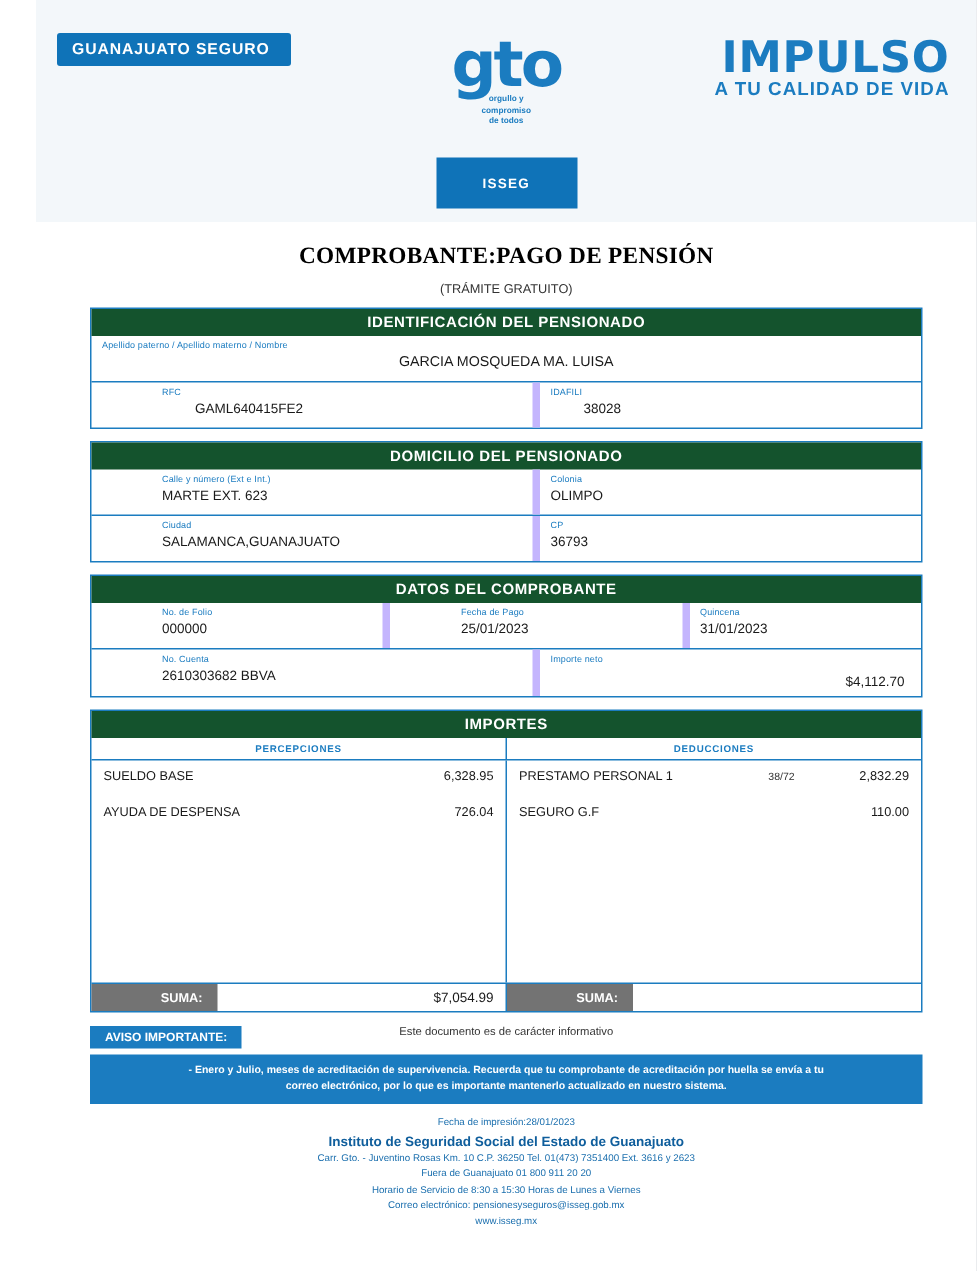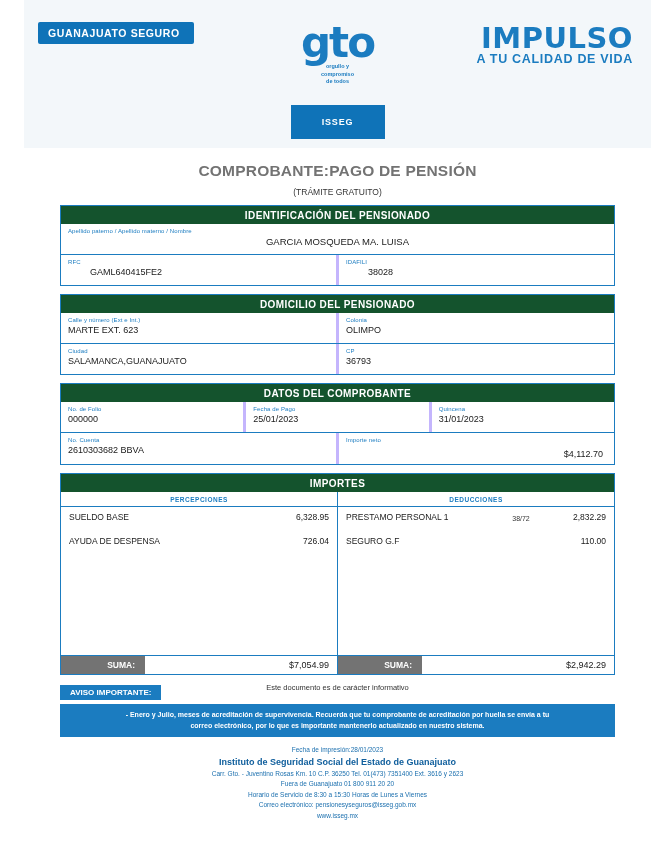--- a/index.html
+++ b/index.html
@@ -87,25 +87,26 @@
     font-size: 9px;
     font-weight: bold;
     letter-spacing: 0.8px;
     display: flex;
     align-items: center;
     justify-content: center;
   }
   
   .doc-title {
     text-align: center;
-    color: #737373;
+    color: #000000;
     font-size: 15.5px;
     font-weight: bold;
     margin-top: 14px;
     letter-spacing: 0.2px;
+    font-family: Liberation Serif, serif;
   }
   .doc-subtitle {
     text-align: center;
     color: #333;
     font-size: 8.5px;
     margin-top: 7px;
   }
   
   .section {
     margin: 8px 36px 0 36px;
@@ -119,21 +120,21 @@
     font-weight: bold;
     letter-spacing: 0.4px;
     padding: 4px 0 3px 0;
   }
   .row { display: flex; }
   .cell {
     padding: 4px 7px 5px 7px;
     flex: 1;
     min-height: 30px;
   }
-  .cell.bordered-right { border-right: 3px solid #c4b5fd; }
+  .cell.bordered-right { border-right: 5px solid #c4b5fd; margin-left: 40px; }
   .row.bordered-bottom { border-bottom: 1px solid #1b7cc0; }
   .lbl {
     color: #1b7cc0;
     font-size: 6px;
     letter-spacing: 0.1px;
     display: block;
     margin-bottom: 2px;
   }
   .val {
     color: #1a1a1a;
@@ -377,21 +378,20 @@
         </div>
       </div>
     </div>
     <div class="suma-row">
       <div class="suma-col">
         <div class="suma-tag">SUMA:</div>
         <div class="suma-val">$7,054.99</div>
       </div>
       <div class="suma-col">
         <div class="suma-tag">SUMA:</div>
-        <div class="suma-val">$2,942.29</div>
       </div>
     </div>
   </div>
 
   <div class="aviso-wrap">
     <div class="info-note">Este documento es de carácter informativo</div>
     <div class="aviso-tag">AVISO IMPORTANTE:</div>
     <div class="aviso-bar">
       <div>- Enero y Julio, meses de acreditación de supervivencia. Recuerda que tu comprobante de acreditación por huella se envía a tu</div>
       <div>correo electrónico, por lo que es importante mantenerlo actualizado en nuestro sistema.</div>

